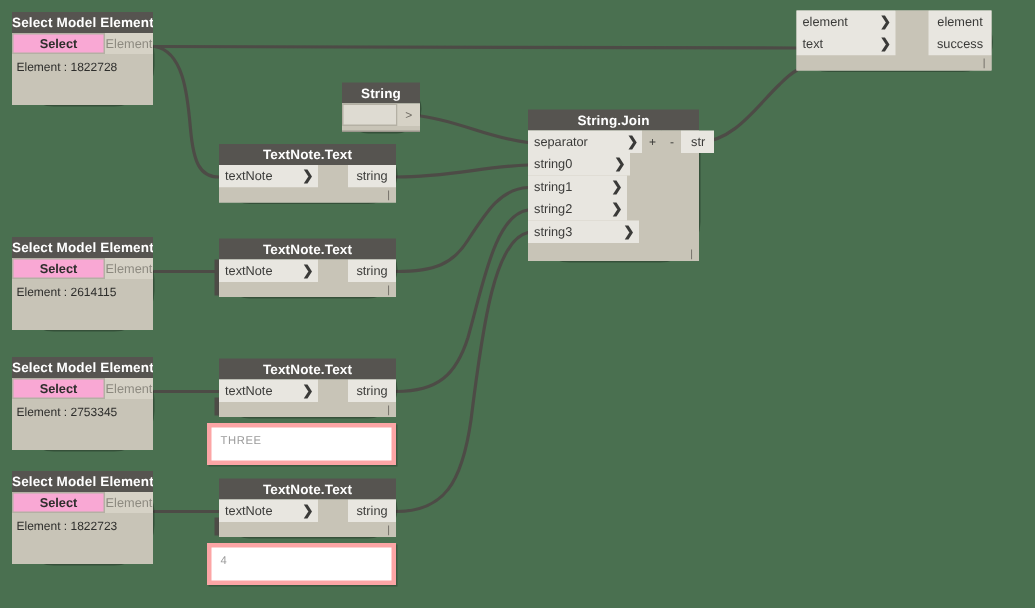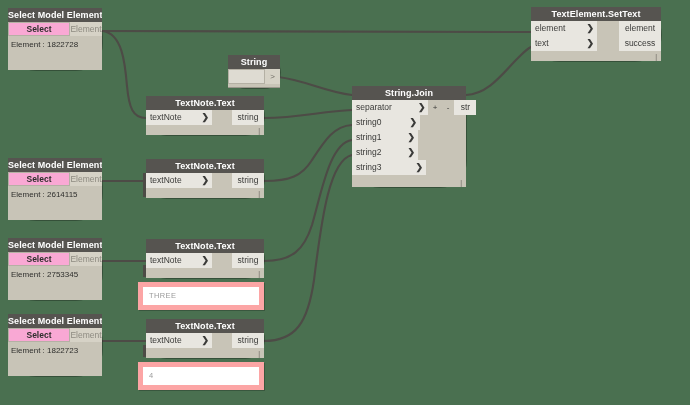--- a/index.html
+++ b/index.html
@@ -148,21 +148,21 @@
     background: #c8c4b7;
     color: #3a3a38;
     font-size: 8px;
     text-align: center;
     line-height: 15px;
   }
   
   .preview {
     position: absolute;
     background: #ffffff;
-    border: 5px solid #fca5a5;
+    border: 3px solid #fca5a5;
     box-sizing: border-box;
     z-index: 2;
     box-shadow: 1px 1px 0 rgba(0,0,0,0.22);
   }
   .preview-text {
     font-size: 7.5px;
     color: #9b9b9b;
     padding: 4px 0 0 6px;
     letter-spacing: 0.4px;
   }
@@ -333,21 +333,21 @@
       </div>
       <div class="node-foot">
         <span class="grip">|</span>
       </div>
     </div>
   </div>
   <div class="preview" style="left:138px; top:362px; width:126px; height:28px;">
     <div class="preview-text">4</div>
   </div>
 
-  <div class="node" style="left:352px; top:73px; width:114px;margin-top:13px;">
+  <div class="node" style="left:352px; top:73px; width:114px;">
     <div class="node-header">String.Join</div>
     <div class="node-body">
 
       <div class="port-row">
         <div class="in-port" style="flex:0 0 66px;gap:26px;">
           <span>separator</span>
           <span class="chev">❯</span>
         </div>
         <div class="pm-btn">+</div>
         <div class="pm-btn">-</div>
@@ -385,21 +385,20 @@
         </div>
         <div class="spacer"></div>
       </div>
       <div class="node-foot" style="height:12px;">
         <span class="grip">|</span>
       </div>
     </div>
   </div>
 
   <div class="node" style="left:531px; top:7px; width:130px;">
-    <div class="node-header">TextElement.SetText</div>
     <div class="node-body">
       <div class="port-row">
         <div class="in-port" style="flex:0 0 66px;">
           <span>element</span>
           <span class="chev">❯</span>
         </div>
         <div class="spacer"></div>
         <div class="out-port" style="flex:0 0 42px;">element</div>
       </div>
       <div class="port-row">

